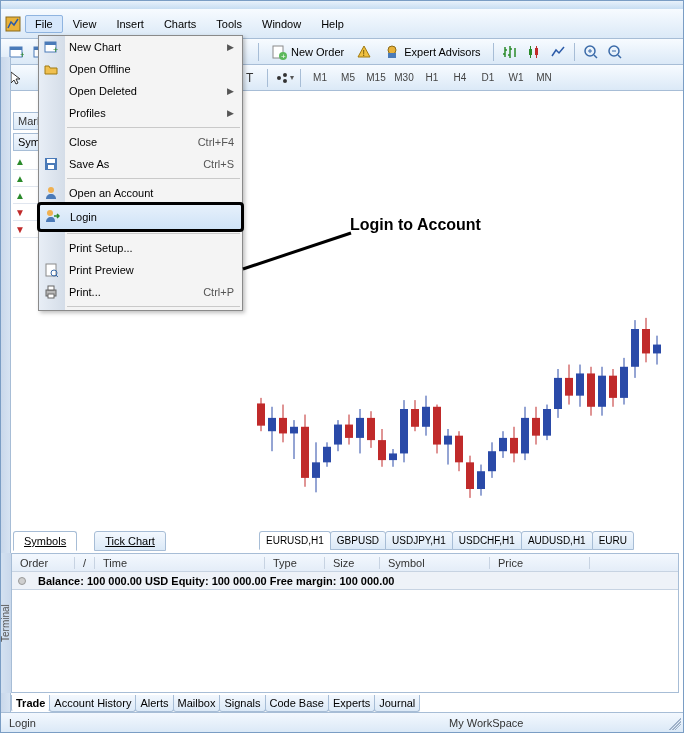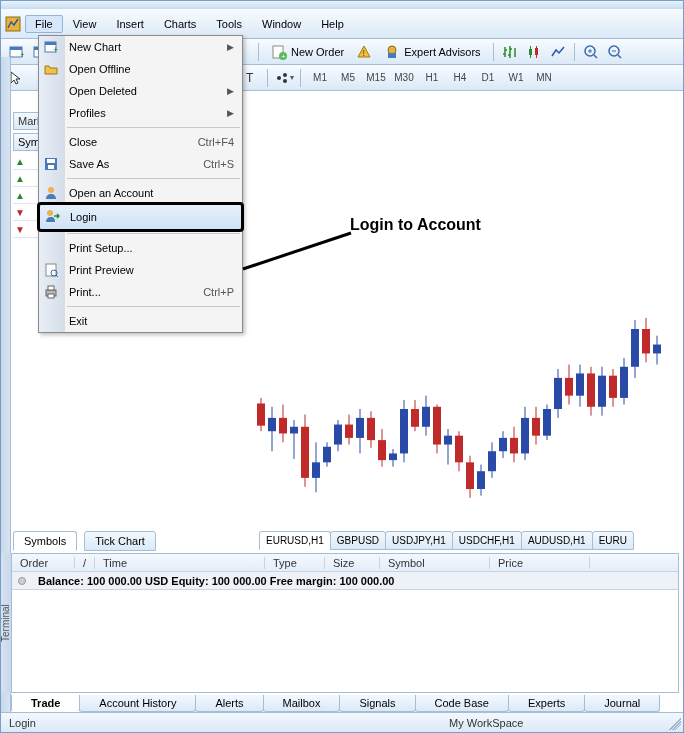--- a/index.html
+++ b/index.html
@@ -165,22 +165,23 @@
   .chart {
     position: absolute;
     left: 246px; top: 108px;
     right: 6px; height: 420px;
     background: #fff;
   }
   .chart svg { width: 100%; height: 100%; }
   .symbol-tabs {
     position: absolute;
     left: 12px; top: 530px;
-    display: flex; gap: 8px;
+    display: flex; gap: 18px;
     font-size: 11px;
+    text-decoration: underline;
   }
   .tab {
     padding: 3px 10px;
     background: linear-gradient(to bottom, #f3f8fe, #dbe9f7);
     border: 1px solid #a7bdd6;
     border-top-left-radius: 3px; border-top-right-radius: 3px;
     margin-right: -1px;
   }
   .tab.active {
     background: #fff;
@@ -237,21 +238,21 @@
   .term-balance .dot {
     width: 8px; height: 8px; border-radius: 50%;
     background: #cfcfcf; border: 1px solid #999;
   }
   .term-tabs {
     position: absolute;
     left: 10px; top: 694px;
     display: flex;
     font-size: 11px;
   }
-  .term-tabs .tab { padding: 2px 19px; border-top: none; border-bottom-left-radius: 3px; border-bottom-right-radius: 3px; border-top-left-radius:0; border-top-right-radius:0;}
+  .term-tabs .tab { padding: 2px 4px; border-top: none; border-bottom-left-radius: 3px; border-bottom-right-radius: 3px; border-top-left-radius:0; border-top-right-radius:0;}
   .term-tabs .tab.active { font-weight: bold; }
   .statusbar {
     position: absolute;
     left: 0; bottom: 0; right: 0;
     height: 20px;
     background: linear-gradient(to bottom, #f3f8fe, #dbe9f7);
     border-top: 1px solid #a7bdd6;
     display: flex; align-items: center;
     padding: 0 8px;
     font-size: 11px; color: #333;
@@ -501,23 +502,20 @@
           <svg class="icon" viewBox="0 0 16 16">
             <rect x="3" y="6" width="10" height="6" fill="#b8b8b8" stroke="#666"></rect>
             <rect x="5" y="2" width="6" height="4" fill="#fff" stroke="#666"></rect>
             <rect x="5" y="10" width="6" height="4" fill="#fff" stroke="#666"></rect>
           </svg>
         </span>
         <span>Print...</span>
         <span class="dd-short">Ctrl+P</span>
       </div>
       <div class="dd-sep"></div>
-      <div class="dd-item">
-        <span>Exit</span>
-      </div>
     </div>
 </div>
 
 <div class="callout">Login to Account</div>
 <svg class="callout-line" style="left:232px; top:228px;" width="130" height="50">
   <line x1="10" y1="40" x2="118" y2="4" stroke="#000" stroke-width="3"></line>
 </svg>
 
 <div class="chart">
   <svg viewBox="0 0 430 420" id="chart-svg">

